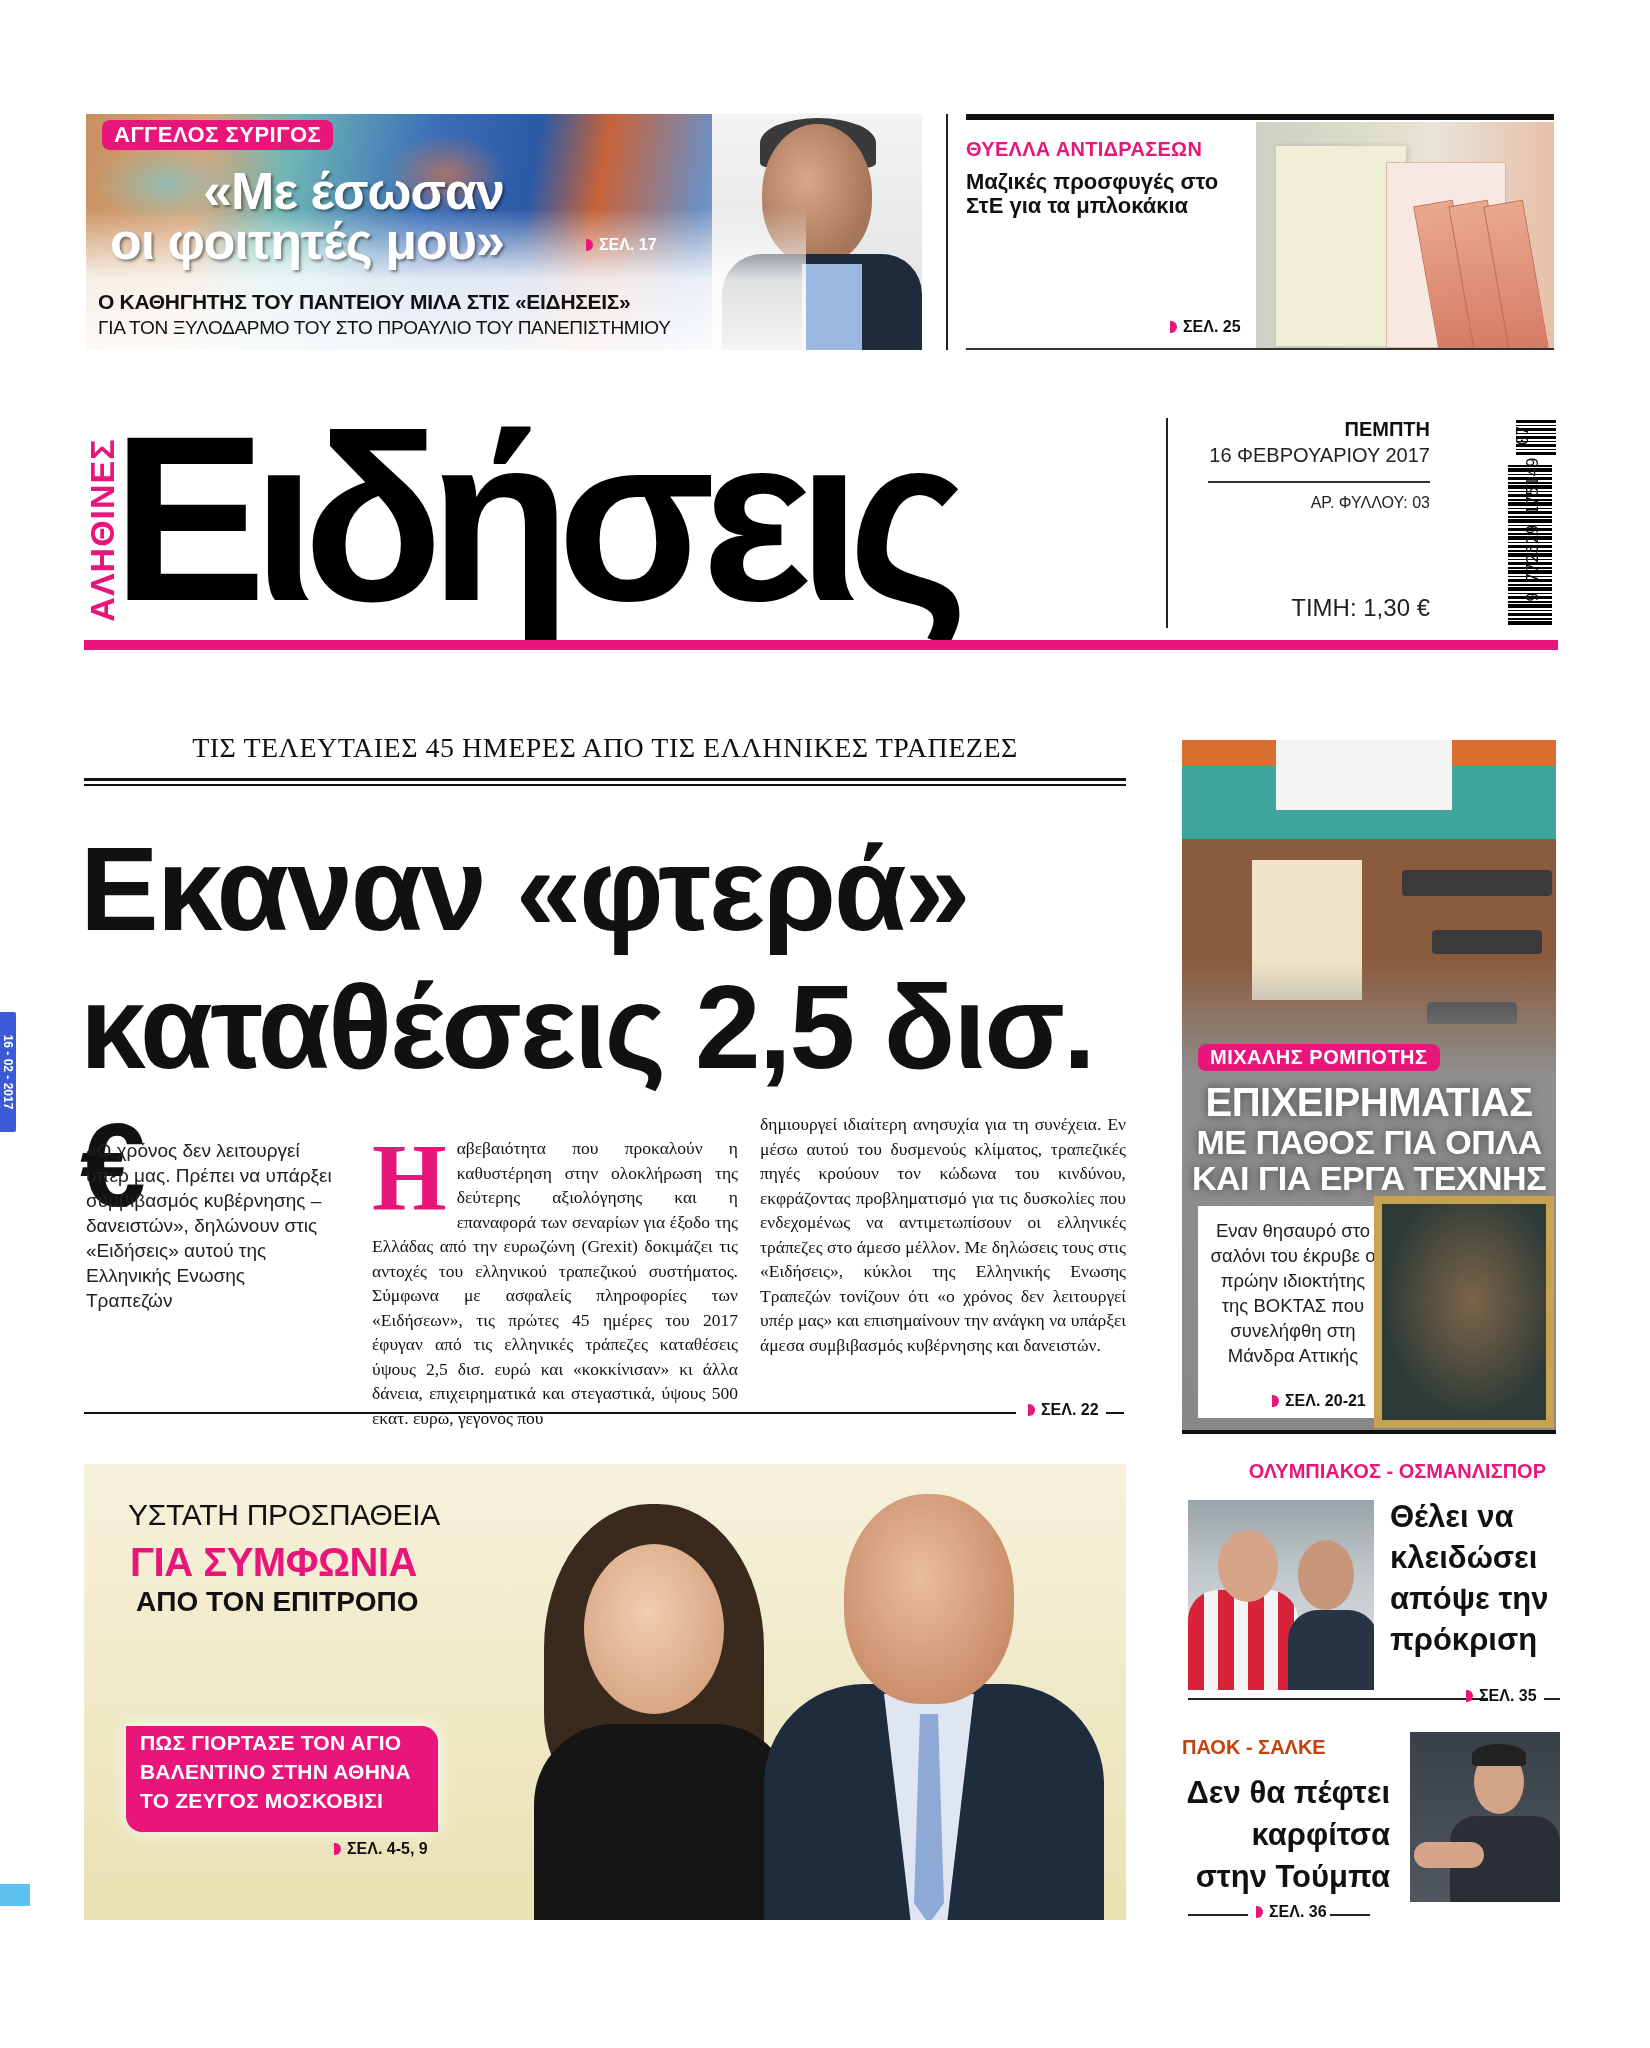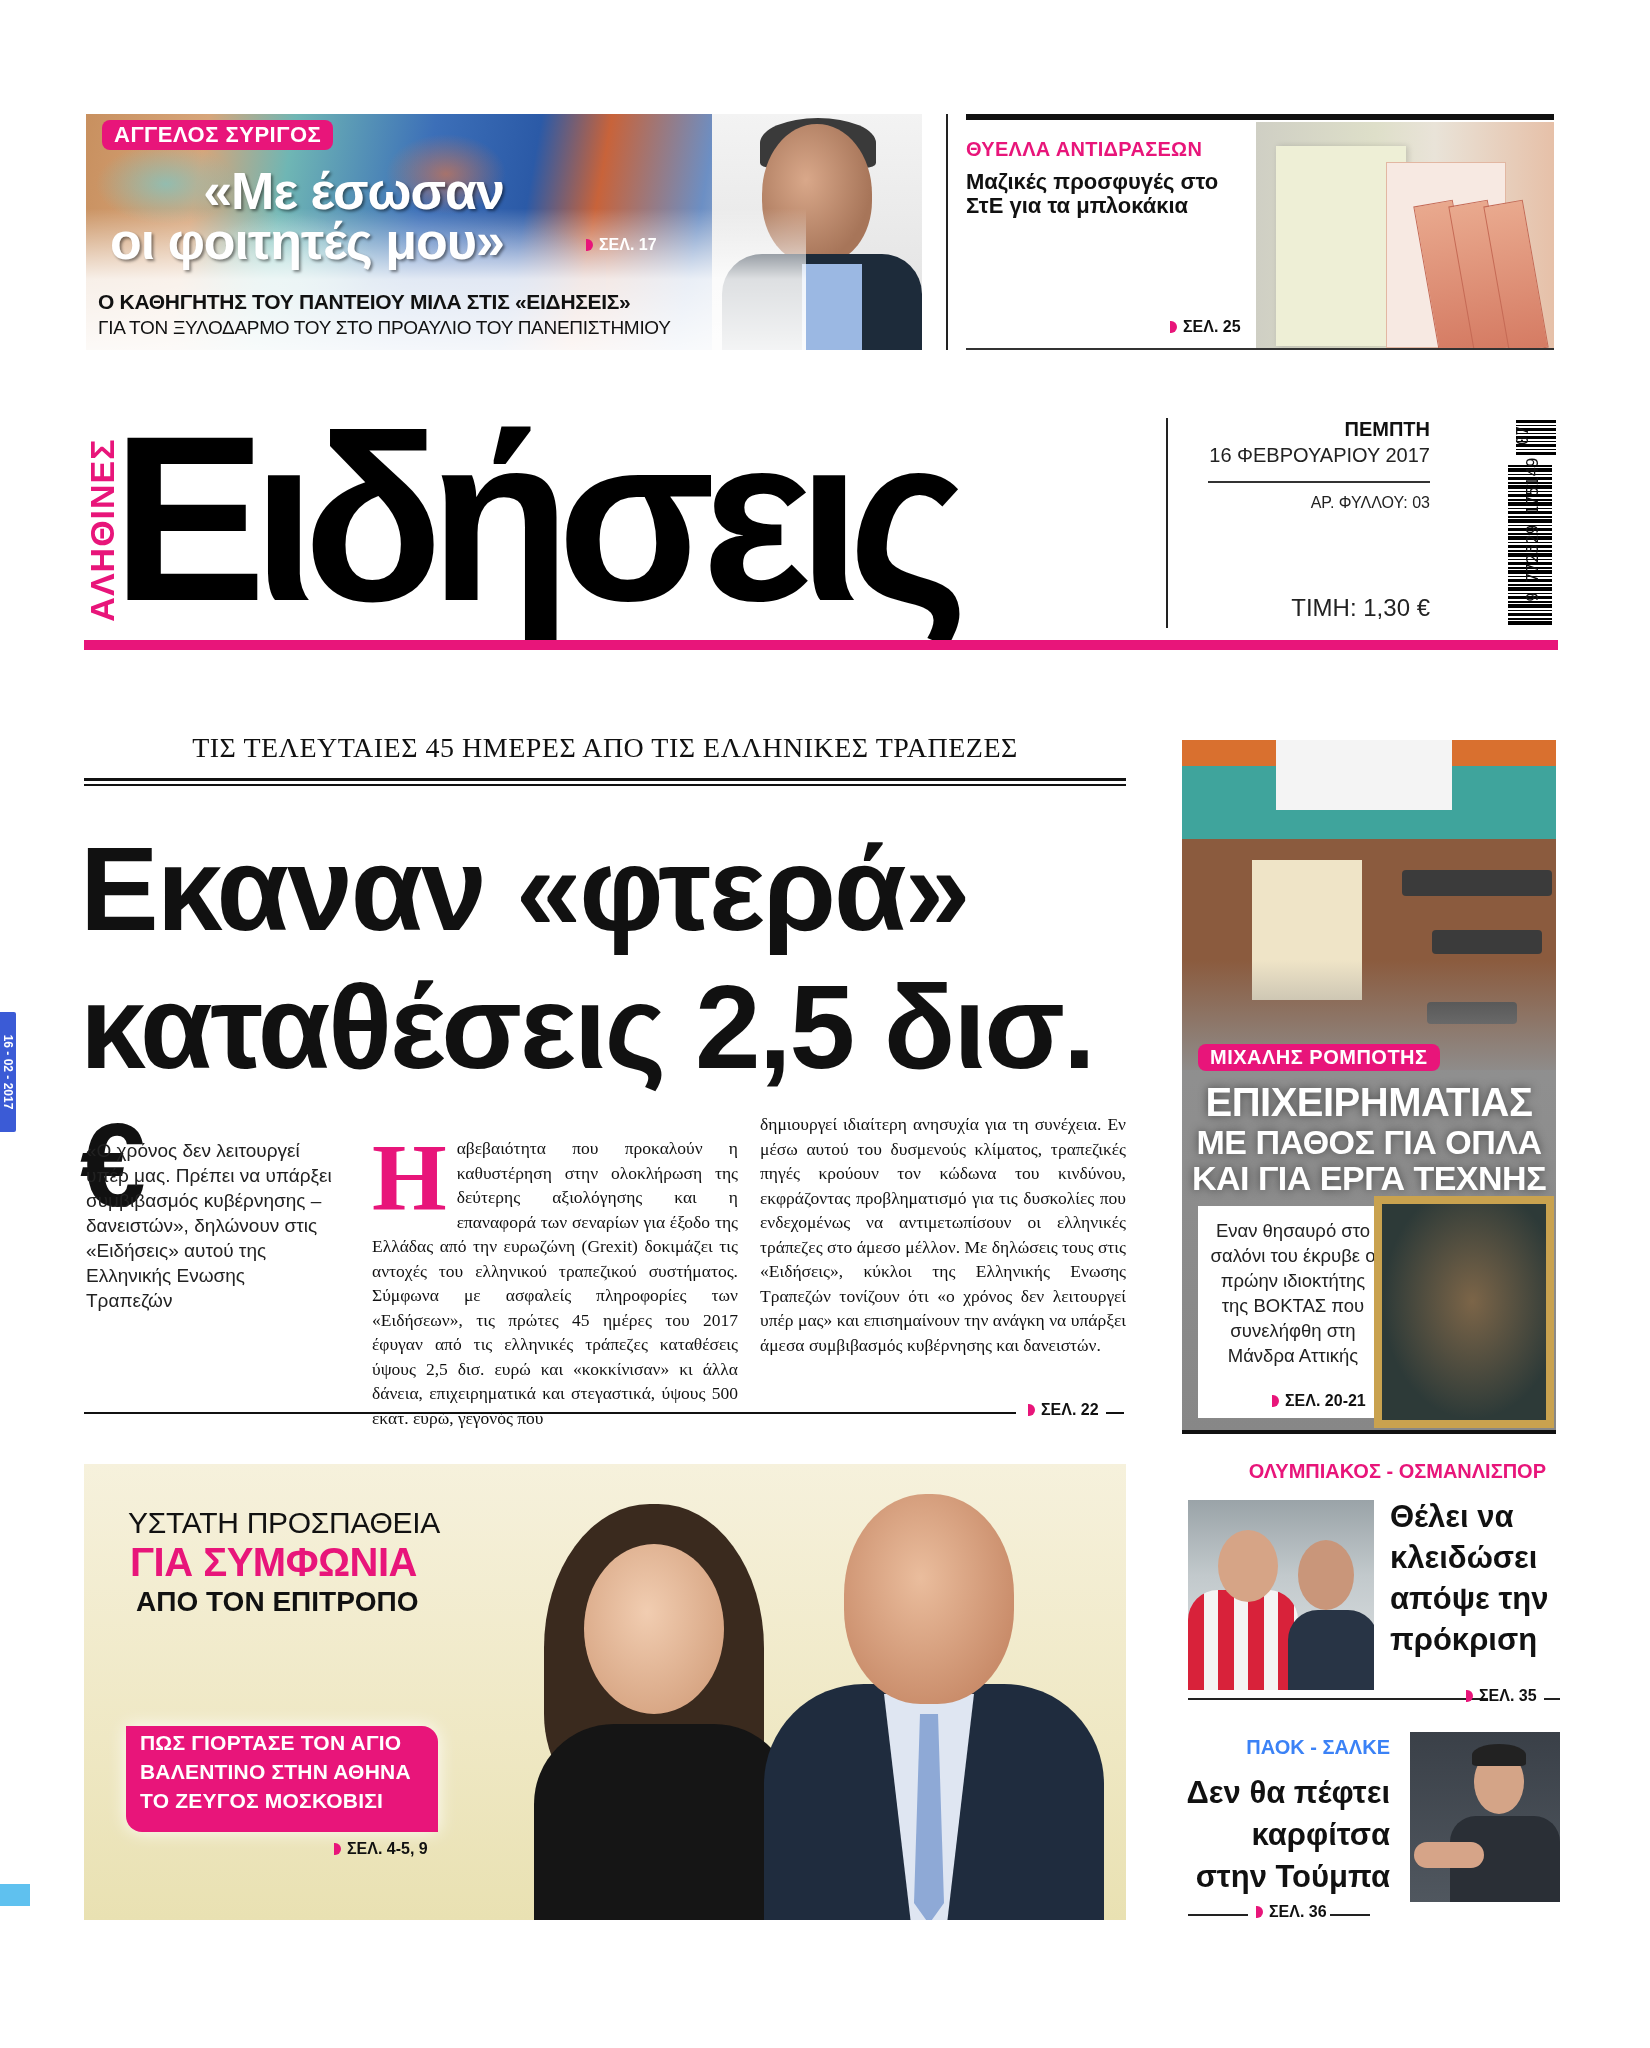--- a/index.html
+++ b/index.html
@@ -92,21 +92,21 @@
     background: linear-gradient(180deg, #f6f1dc 0%, #efe8c4 60%, #e9e1b2 100%); }
   #photo-story .woman { position: absolute; left: 430px; top: 40px; width: 290px; height: 420px; }
   #photo-story .woman .hair { position: absolute; left: 30px; top: 0; width: 220px; height: 300px; border-radius: 48% 48% 20% 30%; background: #3a2a1e; }
   #photo-story .woman .face { position: absolute; left: 70px; top: 40px; width: 140px; height: 170px; border-radius: 50%; background: radial-gradient(ellipse at 45% 40%, #f1cdb1, #d7a583 75%); }
   #photo-story .woman .body { position: absolute; left: 20px; top: 220px; width: 260px; height: 220px; border-radius: 80px 80px 0 0; background: #151515; }
   #photo-story .man { position: absolute; left: 680px; top: 20px; width: 340px; height: 440px; }
   #photo-story .man .face { position: absolute; left: 80px; top: 10px; width: 170px; height: 210px; border-radius: 48% 48% 45% 45%; background: radial-gradient(ellipse at 45% 40%, #eabd9d, #c98c6a 75%); }
   #photo-story .man .body { position: absolute; left: 0; top: 200px; width: 340px; height: 240px; border-radius: 100px 100px 0 0; background: #1f2c3e; }
   #photo-story .man .shirt { position: absolute; left: 120px; top: 210px; width: 90px; height: 230px; background: #dfe6f2; clip-path: polygon(0 0, 100% 0, 70% 100%, 30% 100%); }
   #photo-story .man .tie { position: absolute; left: 150px; top: 230px; width: 30px; height: 210px; background: #8ea9d6; clip-path: polygon(20% 0, 80% 0, 100% 90%, 50% 100%, 0 90%); }
-  #ps-k1 { left: 44px; top: 42px; font-size: 30px; color: #111; letter-spacing: -.3px; }
+  #ps-k1 { left: 44px; top: 34px; font-size: 30px; color: #111; letter-spacing: -.3px; }
   #ps-k2 { left: 46px; top: 76px; font-size: 40px; font-weight: bold; color: #e8157a; letter-spacing: -.5px; }
   #ps-k3 { left: 52px; top: 122px; font-size: 28px; font-weight: bold; color: #111; }
   #ps-box { left: 42px; top: 262px; width: 312px; height: 106px; background: #e8157a; border-radius: 0 16px 0 16px; padding: 2px 14px; box-shadow: 0 0 18px rgba(255,255,255,.9); }
   #ps-box span { display: block; color: #fff; font-weight: bold; font-size: 21px; line-height: 29px; letter-spacing: .2px; }
   #ps-page { left: 250px; top: 376px; }
 
   
   #side-crime { left: 1182px; top: 740px; width: 374px; height: 690px; overflow: hidden; background: #8d8b89; }
   #side-crime .photo { position: absolute; left: 0; top: 0; width: 374px; height: 330px;
     background: linear-gradient(180deg, #d9702f 0 8%, #3fa49c 8% 30%, #8b5b3e 30% 100%); }
@@ -128,21 +128,21 @@
   #sp1-photo { left: 1188px; top: 1500px; width: 186px; height: 190px; overflow: hidden; background: linear-gradient(180deg, #9aa3a8 0%, #c2c9cc 40%, #e1e5e7 100%); }
   #sp1-photo .p1 { position: absolute; left: 0; top: 90px; width: 110px; height: 110px; background: repeating-linear-gradient(90deg, #d8223a 0 16px, #f4f4f4 16px 30px); border-radius: 30px 30px 0 0; }
   #sp1-photo .h1 { position: absolute; left: 30px; top: 30px; width: 60px; height: 72px; border-radius: 50%; background: #d6a486; }
   #sp1-photo .p2 { position: absolute; left: 100px; top: 110px; width: 90px; height: 90px; background: #283445; border-radius: 30px 30px 0 0; }
   #sp1-photo .h2 { position: absolute; left: 110px; top: 40px; width: 56px; height: 70px; border-radius: 50%; background: #c9967a; }
   #sp1-title { left: 1390px; top: 1496px; width: 170px; font-size: 31px; line-height: 41px; font-weight: bold; color: #111; text-align: left; }
   #sp1-rule { left: 1188px; top: 1698px; width: 300px; height: 2px; background: #222; }
   #sp1-page { left: 1466px; top: 1687px; }
   #sp1-tail { left: 1544px; top: 1698px; width: 16px; height: 2px; background: #222; }
 
-  #sp2-kicker { left: 1182px; top: 1736px; width: 208px; text-align: right; font-size: 20px; font-weight: bold; color: #3b82f6; }
+  #sp2-kicker { left: 1182px; top: 1736px; width: 208px; text-align: left; font-size: 20px; font-weight: bold; color: #c2410c; }
   #sp2-title { left: 1182px; top: 1772px; width: 208px; text-align: right; font-size: 31px; line-height: 42px; font-weight: bold; color: #111; }
   #sp2-photo { left: 1410px; top: 1732px; width: 150px; height: 170px; overflow: hidden; background: linear-gradient(180deg, #3a4048 0%, #50575f 100%); }
   #sp2-photo .h { position: absolute; left: 64px; top: 18px; width: 50px; height: 64px; border-radius: 50%; background: #d4a487; }
   #sp2-photo .hair { position: absolute; left: 62px; top: 12px; width: 54px; height: 22px; border-radius: 50% 50% 10% 10%; background: #222; }
   #sp2-photo .b { position: absolute; left: 40px; top: 84px; width: 110px; height: 90px; border-radius: 26px 26px 0 0; background: #2a2f36; }
   #sp2-photo .hands { position: absolute; left: 4px; top: 110px; width: 70px; height: 26px; border-radius: 14px; background: #d6a488; }
   #sp2-rule { left: 1188px; top: 1914px; width: 60px; height: 2px; background: #222; }
   #sp2-page { left: 1256px; top: 1903px; }
   #sp2-rule2 { left: 1330px; top: 1914px; width: 40px; height: 2px; background: #222; }
 

